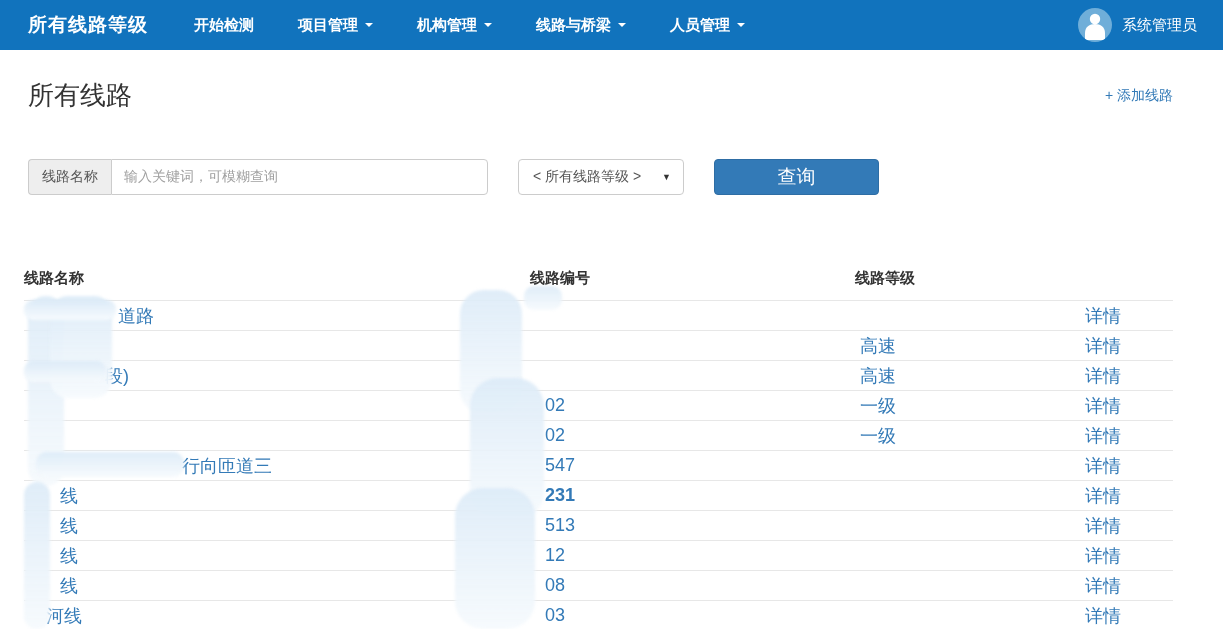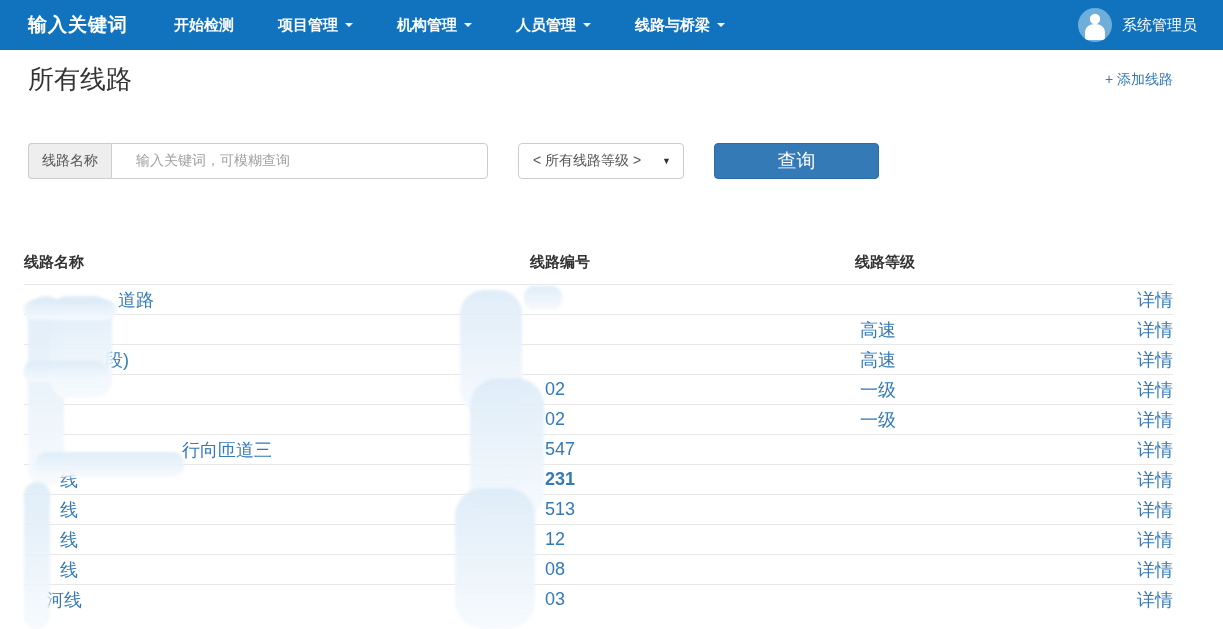--- a/index.html
+++ b/index.html
@@ -17,32 +17,32 @@
            border-left:4px solid transparent; border-right:4px solid transparent;
            border-top:4px solid #fff; }
   .nav-right { margin-left:auto; display:flex; align-items:center; gap:10px; }
   .avatar { width:34px; height:34px; border-radius:50%; background:#6faed9;
             display:flex; align-items:center; justify-content:center; overflow:hidden; }
   .user-name { font-size:15px; color:#fff; }
 
   
   .container { margin:0 50px 0 24px; position:relative; }
   .page-head { display:flex; align-items:center; justify-content:space-between;
-               margin-top:12px; }
+               margin-top:28px; }
   .page-title { font-size:26px; color:#333; font-weight:500; padding-left:4px; }
   .add-link { font-size:14px; color:#337ab7; text-decoration:none; cursor:pointer; }
 
   
   .search-row { display:flex; align-items:center; margin-top:46px; padding-left:4px; }
   .input-group { display:flex; width:460px; height:36px; }
   .input-addon { background:#eee; border:1px solid #ccc; border-right:none;
                  border-radius:4px 0 0 4px; color:#555; font-size:14px;
                  display:flex; align-items:center; padding:0 13px; white-space:nowrap; }
   .input-field { flex:1; border:1px solid #ccc; border-radius:0 4px 4px 0;
-                 font-size:14px; padding:0 24px; color:#333; outline:none;
+                 font-size:14px; padding:0 12px; color:#333; outline:none;
                  font-family:Liberation Serif, serif; }
   .input-field::placeholder { color:#a0a0a0; }
   .level-select { width:166px; height:36px; border:1px solid #ccc; border-radius:4px;
                   margin-left:30px; display:flex; align-items:center;
                   justify-content:space-between; padding:0 12px 0 14px;
                   font-size:14px; color:#555; cursor:pointer; background:#fff; }
   .select-caret { font-size:9px; color:#333; }
   .query-btn { width:165px; height:36px; margin-left:30px; background:#337ab7;
                border:1px solid #2e6da4; border-radius:4px; color:#fff;
                font-size:19px; cursor:pointer; font-family:"Liberation Sans", sans-serif; }
@@ -51,21 +51,21 @@
   .lines-table { width:100%; border-collapse:collapse; margin-top:64px;
                  table-layout:fixed; }
   .lines-table th { text-align:left; font-size:15px; font-weight:bold; color:#333;
                     padding:10px 0 12px 0; }
   .lines-table td { height:30px; border-top:1px solid #e7e7e7; font-size:18px;
                     padding:0; vertical-align:middle; }
   .col-name   { width:506px; }
   .col-number { width:325px; }
   .col-level  { width:230px; }
   .col-action { width:auto; }
-  td.cell-action { text-align:right; }
+  td.cell-action { text-align:left; }
   .cell-link { color:#337ab7; text-decoration:none; cursor:pointer; }
 
   
   .blur-blob { position:absolute; pointer-events:none;
                background:linear-gradient(180deg, rgba(219,234,247,0.88), rgba(246,250,253,0.96));
                filter:blur(1.5px); z-index:5; }
   .blob-a { left:28px;  top:296px; width:36px;  height:190px; border-radius:18px; }
   .blob-b { left:24px;  top:482px; width:26px;  height:147px; border-radius:13px; }
   .blob-c { left:50px;  top:296px; width:62px;  height:102px; border-radius:18px; }
   .blob-d { left:24px;  top:300px; width:92px;  height:20px;  border-radius:9px; }
@@ -73,43 +73,43 @@
   .blob-f { left:36px;  top:452px; width:148px; height:25px;  border-radius:11px; }
   .blob-g { left:460px; top:290px; width:62px;  height:124px; border-radius:24px; }
   .blob-h { left:470px; top:378px; width:74px;  height:142px; border-radius:28px; }
   .blob-i { left:455px; top:488px; width:80px;  height:141px; border-radius:28px; }
   .blob-j { left:524px; top:286px; width:38px;  height:24px;  border-radius:10px; }
 </style>
 </head>
 <body>
 
 <div class="navbar">
-  <div class="brand">输入关键词</div>
+  <div class="brand">所有线路等级</div>
   <div class="nav-items" id="nav-items">
   <div class="nav-item">
     <span class="nav-label">开始检测</span>
   </div>
 
   <div class="nav-item">
     <span class="nav-label">项目管理</span>
   <span class="caret"></span>
       </div>
 
   <div class="nav-item">
     <span class="nav-label">机构管理</span>
   <span class="caret"></span>
       </div>
 
   <div class="nav-item">
+    <span class="nav-label">线路与桥梁</span>
+  <span class="caret"></span>
+      </div>
+
+  <div class="nav-item">
     <span class="nav-label">人员管理</span>
-  <span class="caret"></span>
-      </div>
-
-  <div class="nav-item">
-    <span class="nav-label">线路与桥梁</span>
   <span class="caret"></span>
       </div>
 </div>
   <div class="nav-right">
     <div class="avatar">
       <span>
         <svg width="34" height="34" viewBox="0 0 34 34">
           <circle cx="17" cy="13" r="5.2" fill="#ffffff"></circle>
           <path d="M7 27 c0-6 4.5-9 10-9 s10 3 10 9 v7 H7 z" fill="#ffffff"></path>
         </svg>

